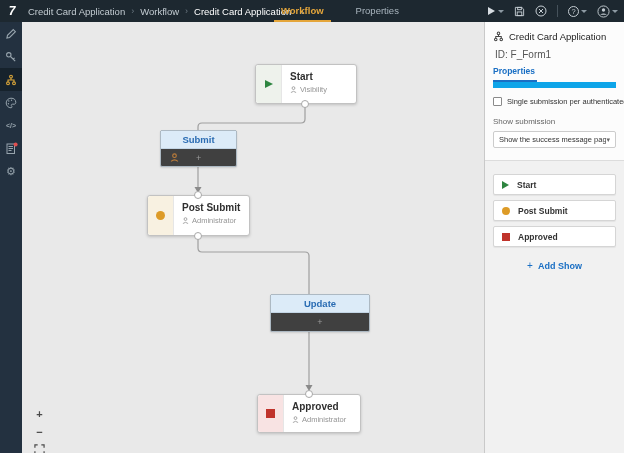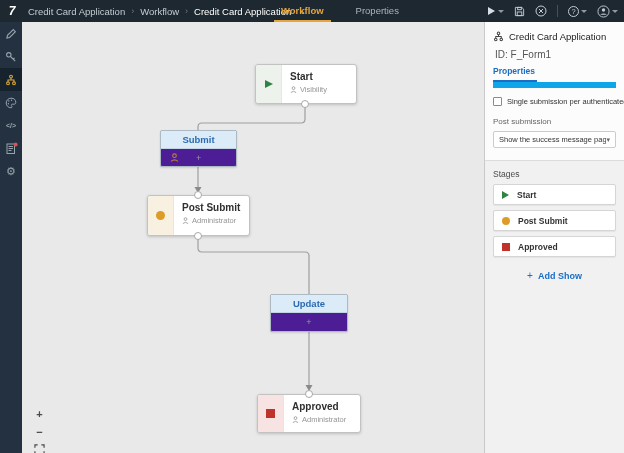--- a/index.html
+++ b/index.html
@@ -40,21 +40,21 @@
 
   .stage-node { position:absolute; display:flex; background:#fff; border:1px solid #c2c2c2; border-radius:3px; box-shadow:0 1px 3px rgba(0,0,0,.18); cursor:pointer; z-index:3; }
   .stage-strip { width:26px; border-right:1px solid #e6e6e6; display:flex; align-items:center; justify-content:center; border-radius:3px 0 0 3px; }
   .strip-green { background:#eef2ec; }
   .strip-amber { background:#f8f1e1; }
   .strip-red   { background:#f8e3e3; }
   .stage-body { flex:1; padding:6px 8px 4px 8px; }
   .stage-title { font-size:10px; font-weight:bold; color:#2f2f2f; white-space:nowrap; }
   .stage-assignee { margin-top:3px; display:flex; align-items:center; gap:3px; font-size:7.5px; color:#959595; }
 
-  .activity-node { position:absolute; border:1px solid #adb9c3; border-radius:2px; background:#4c1d95; box-shadow:0 1px 2px rgba(0,0,0,.12); cursor:pointer; z-index:3; }
+  .activity-node { position:absolute; border:1px solid #adb9c3; border-radius:2px; background:#404040; box-shadow:0 1px 2px rgba(0,0,0,.12); cursor:pointer; z-index:3; }
   .activity-header { height:18px; background:#dcebf8; border-bottom:1px solid #c3d5e5; color:#2a6cb3; font-size:9.5px; font-weight:bold; text-align:center; line-height:18px; }
   .activity-body { height:17px; display:flex; align-items:center; padding:0 9px; gap:17px; color:#9a9a9a; }
   .activity-body.centered { justify-content:center; }
   .plus-glyph { font-size:9px; color:#9a9a9a; }
 
   .conn-dot { position:absolute; width:8px; height:8px; background:#fff; border:1px solid #a8a8a8; border-radius:50%; z-index:6; cursor:pointer; }
 
   .play-tri { width:0; height:0; border-top:4.5px solid transparent; border-bottom:4.5px solid transparent; border-left:8px solid #2e8540; }
   .dot-amber { width:9px; height:9px; border-radius:50%; background:#dd9b27; }
   .sq-red { width:9px; height:9px; background:#c0332b; }
@@ -234,21 +234,21 @@
         <div class="stage-assignee">
           <svg width="7" height="7" viewBox="0 0 8 8">
             <circle cx="4" cy="2.4" r="1.6" fill="none" stroke="#9a9a9a" stroke-width="1"></circle>
             <path d="M1 7.5 Q4 4.6 7 7.5" fill="none" stroke="#9a9a9a" stroke-width="1"></path>
           </svg>
           <span>Administrator</span>
         </div>
       </div>
     </div>
 
-    <div class="activity-node" style="left:248px; top:272px; width:78px; height:38px;">
+    <div class="activity-node" style="left:248px; top:272px; width:100px; height:38px;">
       <div class="activity-header">Update</div>
       <div class="activity-body centered">
         <span class="plus-glyph">+</span>
       </div>
     </div>
 
     <div class="stage-node" style="left:235px; top:372px; width:104px; height:39px;">
       <div class="stage-strip strip-red">
         <span class="sq-red"></span>
       </div>
@@ -298,29 +298,28 @@
       <div class="panel-tabs">
         <span class="panel-tab">Properties</span>
       </div>
     </div>
 
     <div class="panel-props">
       <div class="cb-row">
         <span class="checkbox"></span>
         <span class="cb-label">Single submission per authenticated user</span>
       </div>
-      <div class="field-label">Post submission</div>
+      <div class="field-label">Show submission</div>
       <div class="select">
         <span class="select-value">Show the success message page</span>
         <span class="select-caret">▾</span>
       </div>
     </div>
 
     <div class="panel-stages">
-      <div class="stages-label">Stages</div>
       <div class="stage-card">
         <span class="mini-play"></span>
         <span class="stage-card-label">Start</span>
       </div>
       <div class="stage-card">
         <span class="mini-dot"></span>
         <span class="stage-card-label">Post Submit</span>
       </div>
       <div class="stage-card">
         <span class="mini-sq"></span>

